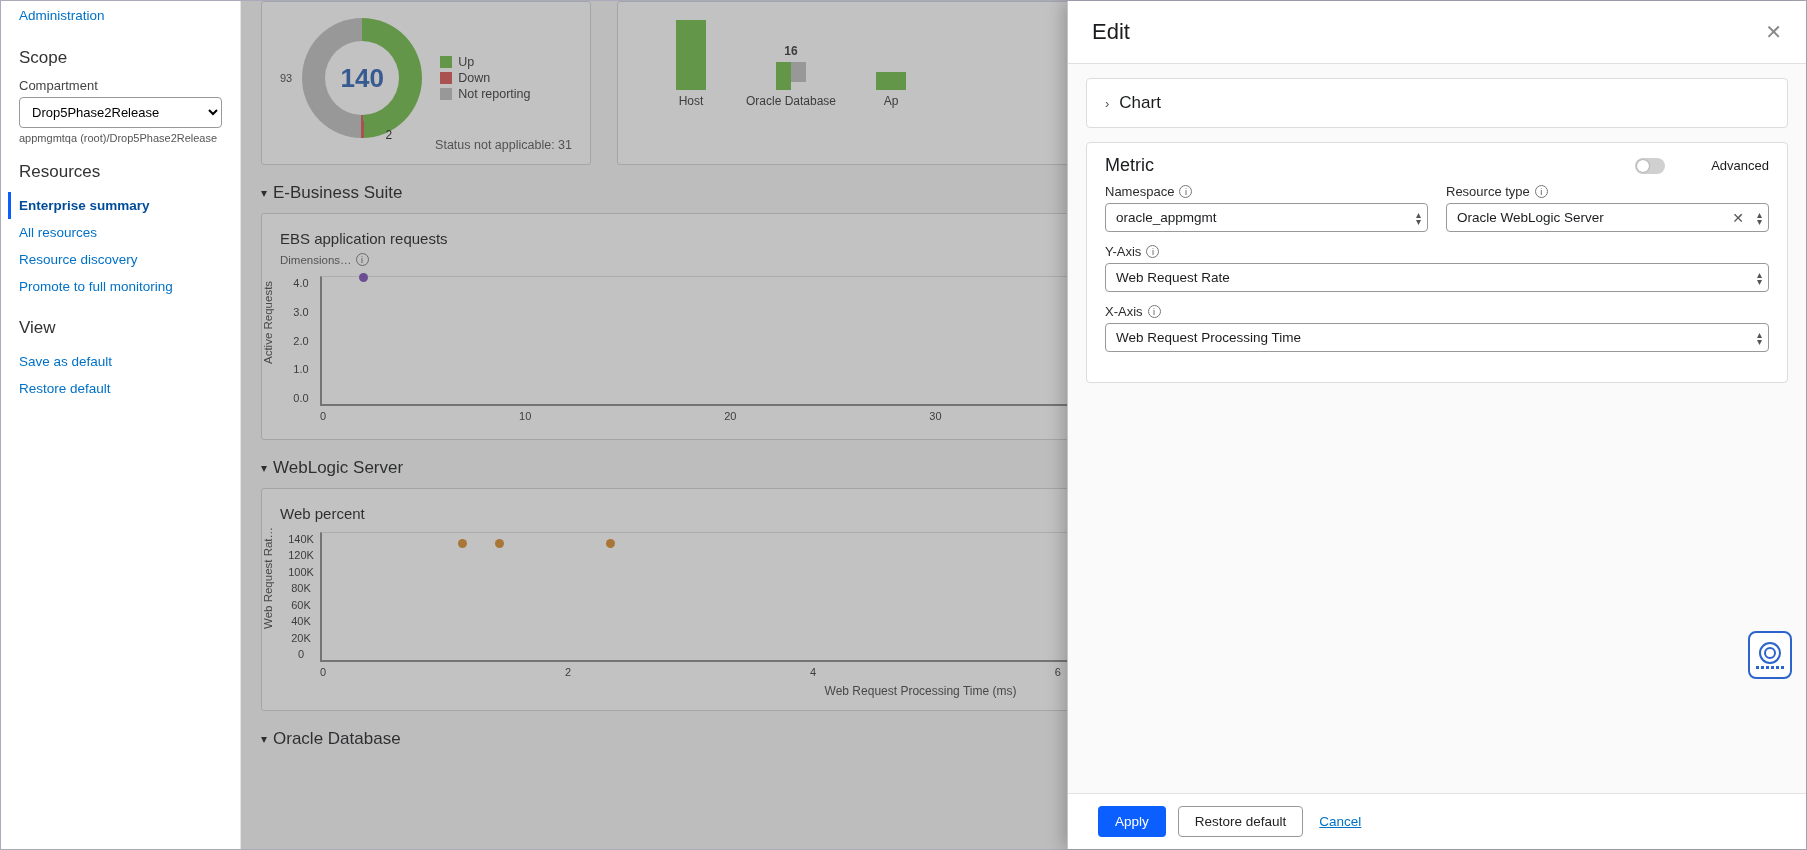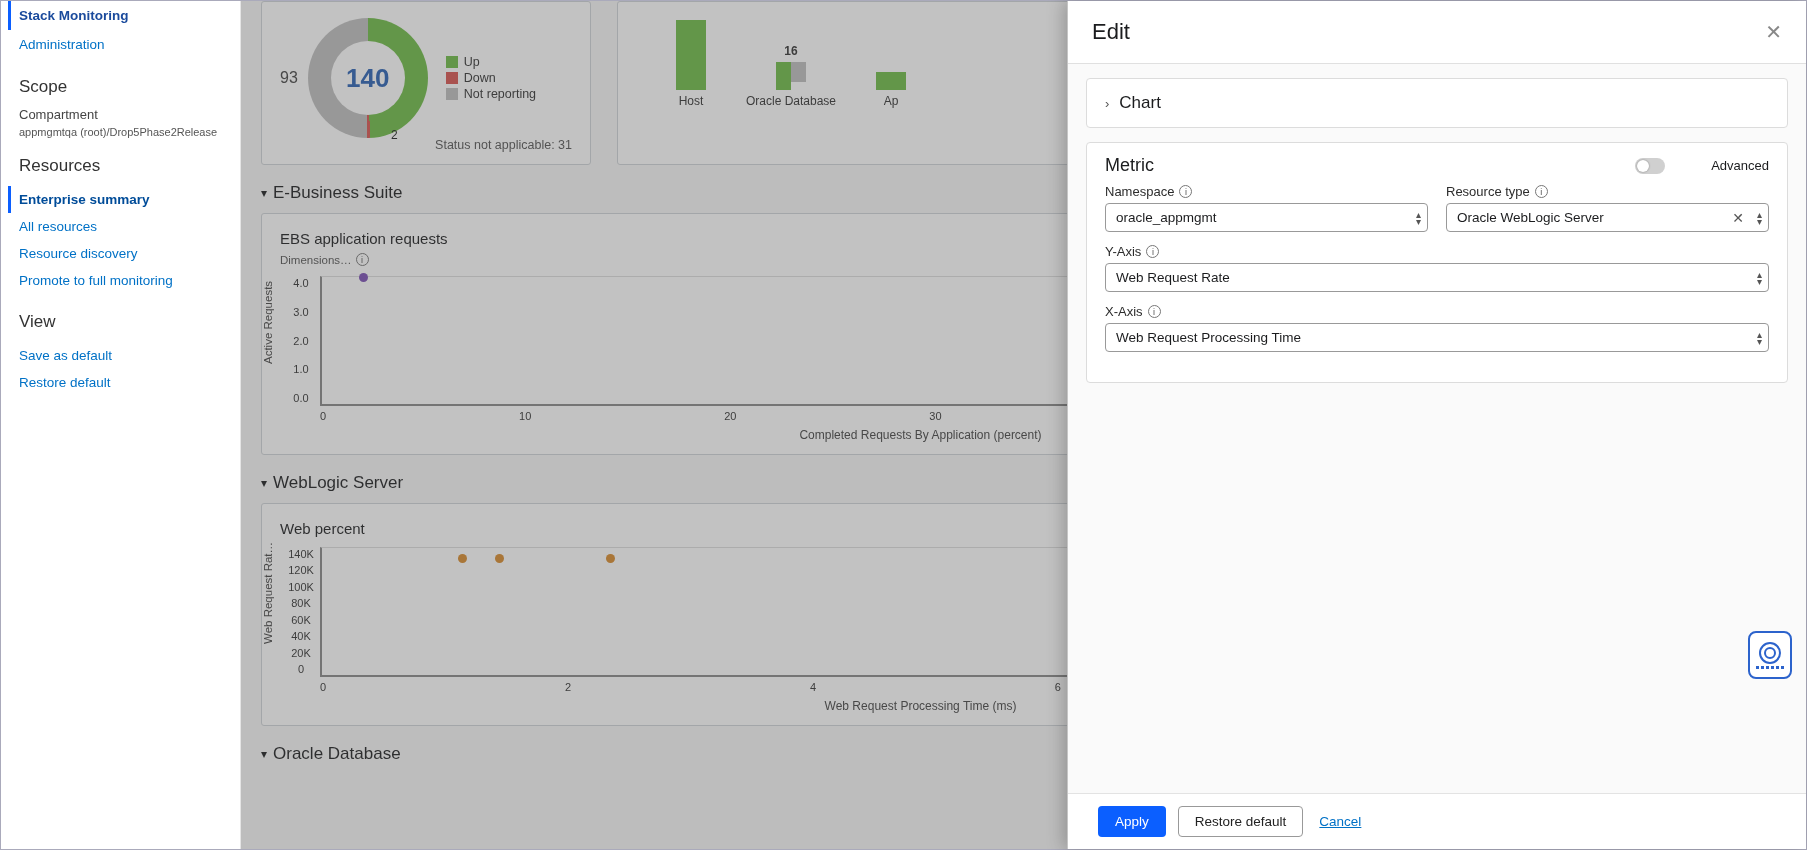--- a/index.html
+++ b/index.html
@@ -20,21 +20,21 @@
 .row { display: flex; gap: 26px; margin-bottom: 18px; }
 .card { background: #fff; border: 1px solid #cfd4d9; border-radius: 3px; padding: 16px 18px 12px; flex: 1; min-width:0; }
 .card h4 { font-size: 15px; font-weight: 500; margin-bottom: 6px; }
 .dim-label { font-size: 11.5px; color: #555; margin-bottom:6px; display:flex; align-items:center; gap:4px;}
 .section-head { display: flex; align-items: center; gap: 6px; margin: 14px 0 10px; font-size: 17px; font-weight: 500; cursor: pointer; }
 .section-head .chev { font-size: 12px; }
 .donut-area { display:flex; align-items:center; gap:18px; }
 .donut { width:120px; height:120px; border-radius:50%; background: conic-gradient(#6dbc45 0 178deg, #d9534f 178deg 181deg, #bfbfbf 181deg 360deg); display:flex; align-items:center; justify-content:center; position:relative; }
 .donut::after { content:""; position:absolute; width:74px; height:74px; background:#fff; border-radius:50%; }
 .donut-center { position:relative; z-index:2; font-size:26px; font-weight:600; color:#2a62b4; }
-.donut-left { font-size:16px; color:#444; align-self:center; margin-right:-8px;}
+.donut-left { font-size:11px; color:#444; align-self:center; margin-right:-8px;}
 .legend { font-size:12.5px; color:#333; }
 .legend div { display:flex; align-items:center; gap:6px; margin:2px 0;}
 .sq { width:12px; height:12px; display:inline-block; }
 .status-na { font-size:12.5px; color:#555; text-align:right;}
 .bar-chart { height:90px; display:flex; align-items:flex-end; gap:40px; padding-left:40px;}
 .bar-col { display:flex; flex-direction:column; align-items:center; gap:4px; font-size:12px; color:#333;}
 .bar { width:30px; background:#6dbc45; }
 .bar.gray { background:#bfbfbf; }
 .mini-plot { border:1px solid #ddd; border-left:2px solid #888; border-bottom:2px solid #888; height:130px; margin:10px 4px 4px 40px; position:relative; }
 .y-ticks { position:absolute; left:-38px; top:0; height:100%; display:flex; flex-direction:column; justify-content:space-between; font-size:11px; color:#333; text-align:right; width:34px;align-items:center;}
@@ -71,25 +71,29 @@
 .help-fab .ring { width:22px; height:22px; border:2px solid #2c63cc; border-radius:50%; position:relative;}
 .help-fab .ring::after { content:""; position:absolute; inset:3px; border:2px solid #2c63cc; border-radius:50%; }
 .help-fab .dots { display:flex; gap:2px;}
 .help-fab .dots span { width:3px; height:3px; background:#2c63cc;}
 </style>
 </head>
 <body>
 
 <div class="app">
   <div class="sidebar">
-    <div class="nav-item active">Stack Monitoring</div>
     <div class="nav-item" style="color:#0071c6;">Administration</div>
 
     <h3>Scope</h3>
     <span class="compartment-label">Compartment</span>
+    <div style="position:relative;">
+      <select>
+        <option>Drop5Phase2Release</option>
+      </select>
+    </div>
     <div class="path">appmgmtqa (root)/Drop5Phase2Release</div>
 
     <h3>Resources</h3>
     <span class="link active">Enterprise summary</span>
     <span class="link">All resources</span>
     <span class="link">Resource discovery</span>
     <span class="link">Promote to full monitoring</span>
 
     <h3>View</h3>
     <span class="link">Save as default</span>
@@ -172,21 +176,20 @@
           </div>
           <div class="x-ticks">
             <span>0</span>
               <span>10</span>
               <span>20</span>
               <span>30</span>
               <span>40</span>
               <span>50</span>
               <span>60</span>
           </div>
-          <div class="axis-label-x">Completed Requests By Application (percent)</div>
         </div>
         <div class="card" style="position:relative; flex:0 0 180px;">
           <h4>Concurrent Mar</h4>
           <span class="axis-label-y" style="left:6px; top:130px;">Concurrent Requ</span>
           <div class="mini-plot" style="height:150px;">
             <div class="y-ticks">
               <span>2.4</span>
                 <span>2.0</span>
                 <span>1.6</span>
                 <span>1.2</span>

